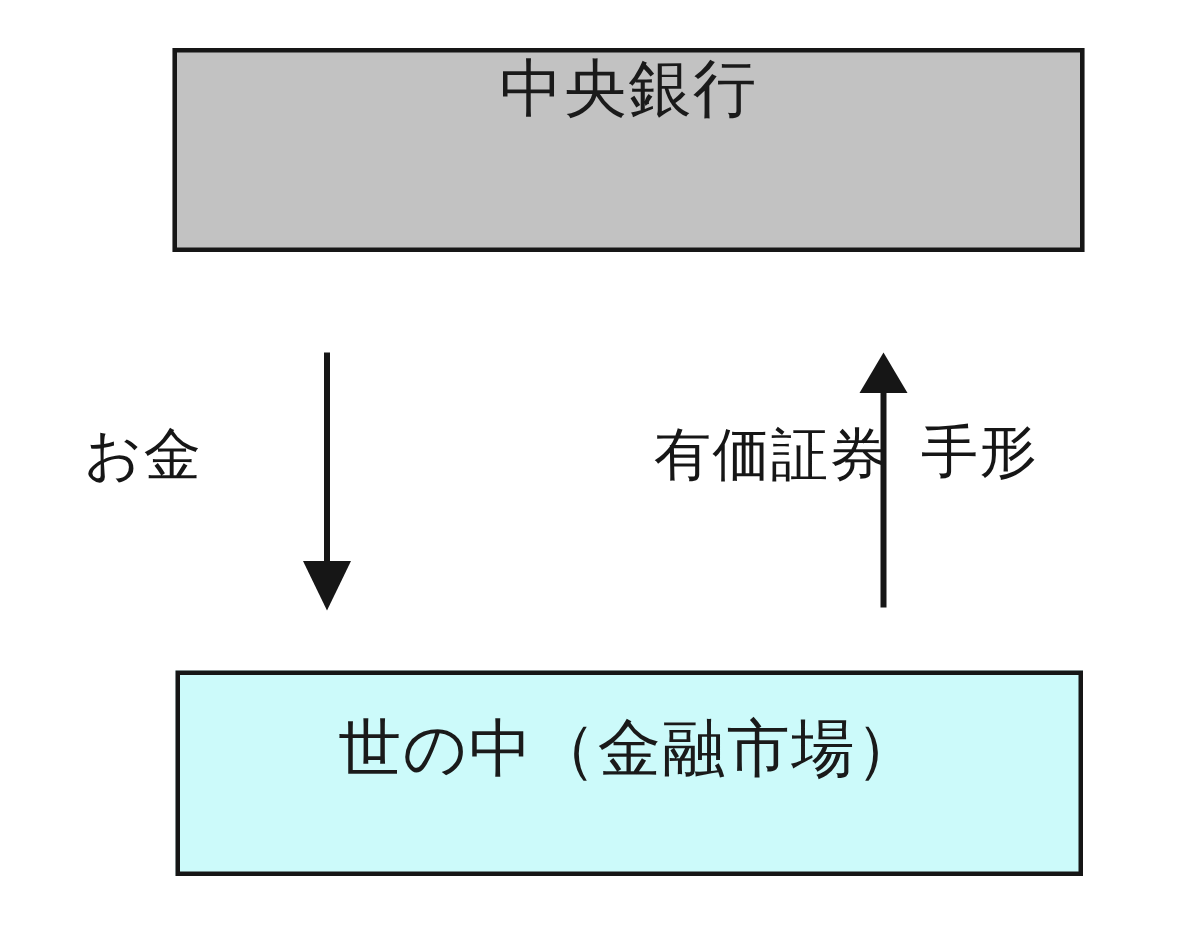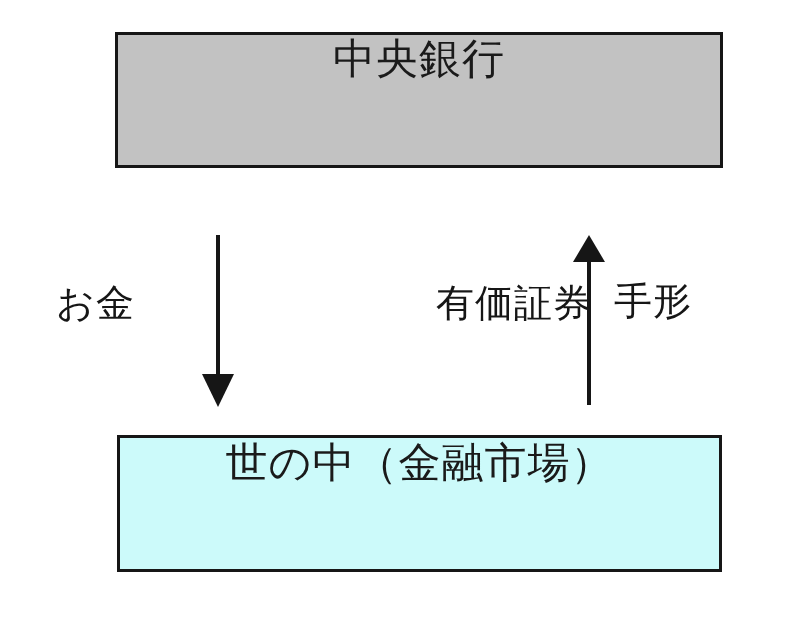--- a/index.html
+++ b/index.html
@@ -27,25 +27,25 @@
     left: 115px;
     top: 32px;
     width: 608px;
     height: 136px;
     background: #c2c2c2;
     padding-top: 0;
     font-size: 42px;
   }
   .node-bottom {
     left: 117px;
-    top: 435px;
+    top: 447px;
     width: 605px;
     height: 137px;
     background: #ccfafa;
-    padding-top: 1px;
+    padding-top: 25px;
     font-size: 42px;
   }
   .node-label {
     letter-spacing: 1px;
     white-space: nowrap;
   }
   .flow-label {
     position: absolute;
     font-size: 38px;
     letter-spacing: 1px;

